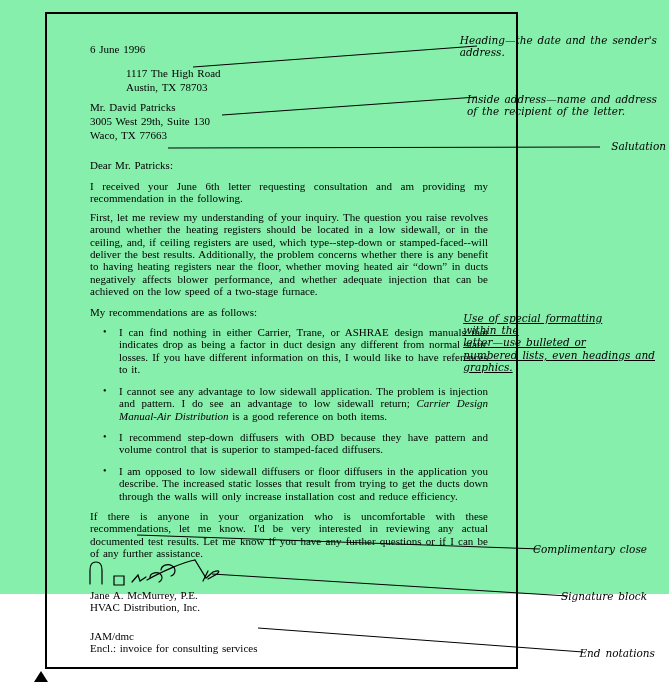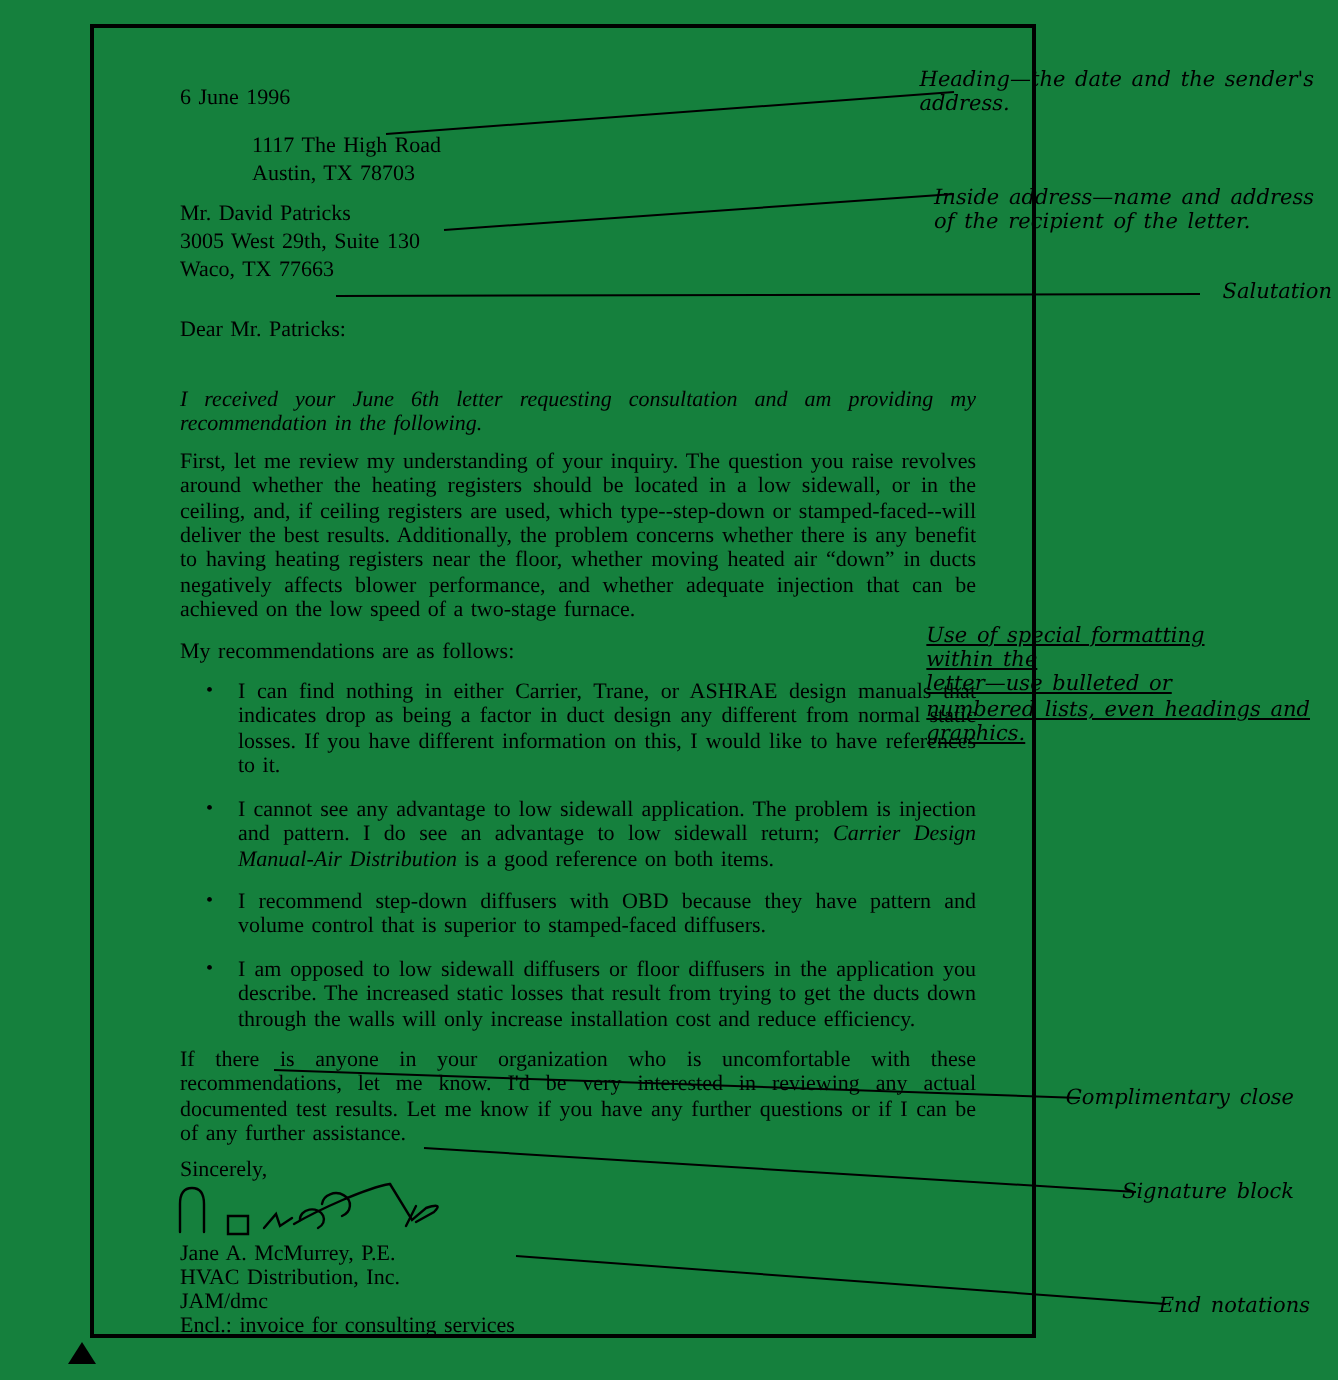--- a/index.html
+++ b/index.html
@@ -3,21 +3,21 @@
 <meta charset="utf-8">
 <style>
   * { margin: 0; padding: 0; box-sizing: border-box; }
   html, body {
     width: 669px; height: 690px;
     background: #ffffff;
     font-family: "Liberation Serif", serif;
     color: #000000;
     overflow: hidden;
   }
-  .page { position: relative; width: 669px; height: 690px; background: #15803d; }
+  .page { position: relative; width: 669px; height: 594px; background: #86efac; }
 
   
   .letter-frame {
     position: absolute;
     left: 45px; top: 12px;
     width: 473px; height: 657px;
     border: 2px solid #000;
   }
 
   
@@ -28,41 +28,41 @@
     font-size: 11px;
     line-height: 12.4px;
     word-spacing: 1px;
   }
   .hdr-block { line-height: 14px; }
   .date-line { margin-top: 0; }
   .sender-block { margin-top: 10px; margin-left: 36px; }
   .recipient-block { margin-top: 6px; }
   .salutation-line { margin-top: 16px; line-height: 14px; }
   .para { text-align: justify; }
-  .para-intro { margin-top: 22px; font-style: italic; }
+  .para-intro { margin-top: 8px; }
   .para-review { margin-top: 6px; }
   .reco-lead { margin-top: 8px; }
   ul.reco-list { list-style: none; margin-top: 8px; }
   ul.reco-list li {
     position: relative;
     padding-left: 29px;
     margin-bottom: 9px;
     text-align: justify;
   }
   ul.reco-list li:last-child { margin-bottom: 0; }
   ul.reco-list li .bullet {
     position: absolute; left: 13px; top: 0;
     font-size: 10px;
   }
   .italic { font-style: italic; }
   .para-closing { margin-top: 8px; }
   .sincerely { margin-top: 5px; line-height: 13px; }
   .signature-svg { display: block; margin-top: -3px; margin-left: -3px; }
   .sig-name-block { margin-top: 2px; line-height: 12px; }
-  .end-block { line-height: 12px; }
+  .end-block { margin-top: 17px; line-height: 12px; }
 
   
   .note {
     position: absolute;
     font-family: "DejaVu Serif", serif;
     font-style: italic;
     font-size: 10.5px;
     line-height: 12.2px;
     text-align: left;
     word-spacing: 1.5px;
@@ -128,21 +128,20 @@
         <span>I recommend step-down diffusers with OBD because they have pattern and volume control that is superior to stamped-faced diffusers.</span>
       </li>
       <li>
         <span class="bullet">•</span>
         <span>I am opposed to low sidewall diffusers or floor diffusers in the application you describe. The increased static losses that result from trying to get the ducts down through the walls will only increase installation cost and reduce efficiency.</span>
       </li>
     </ul>
 
     <p class="para para-closing">If there is anyone in your organization who is uncomfortable with these recommendations, let me know. I'd be very interested in reviewing any actual documented test results. Let me know if you have any further questions or if I can be of any further assistance.</p>
 
-    <div class="sincerely">Sincerely,</div>
 
     <svg class="signature-svg" width="150" height="30" viewBox="0 0 150 30">
       <g fill="none" stroke="#000" stroke-width="1.2" stroke-linecap="round">
         <path d="M3,27 L3,13 Q3,5 9,5 Q15,5 15,13 L15,27"></path>
         <path d="M27,19 h10 v9 h-10 z"></path>
         <path d="M45,25 l6,-7 l2,6 l6,-4"></path>
         <path d="M63,21 a6,5 0 1 1 9,4"></path>
         <path d="M74,13 a7,6 0 1 1 10,6"></path>
         <path d="M60,23 C72,16 96,5 108,3"></path>
         <path d="M108,3 L119,21 l7,-6 q9,-3 4,2 l-9,5"></path>

